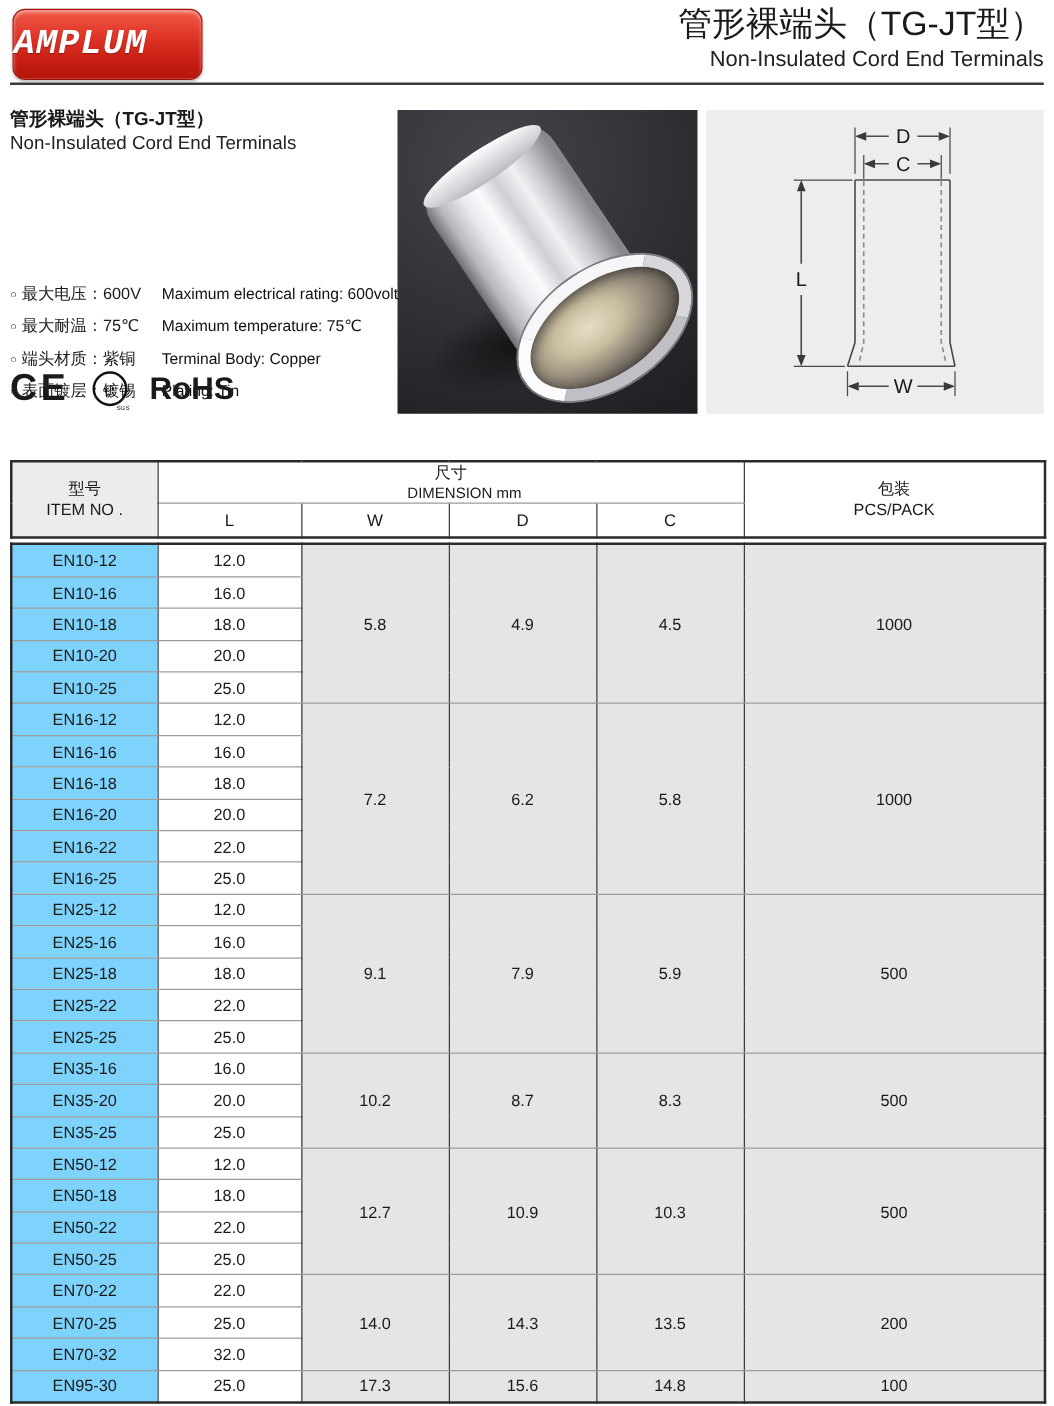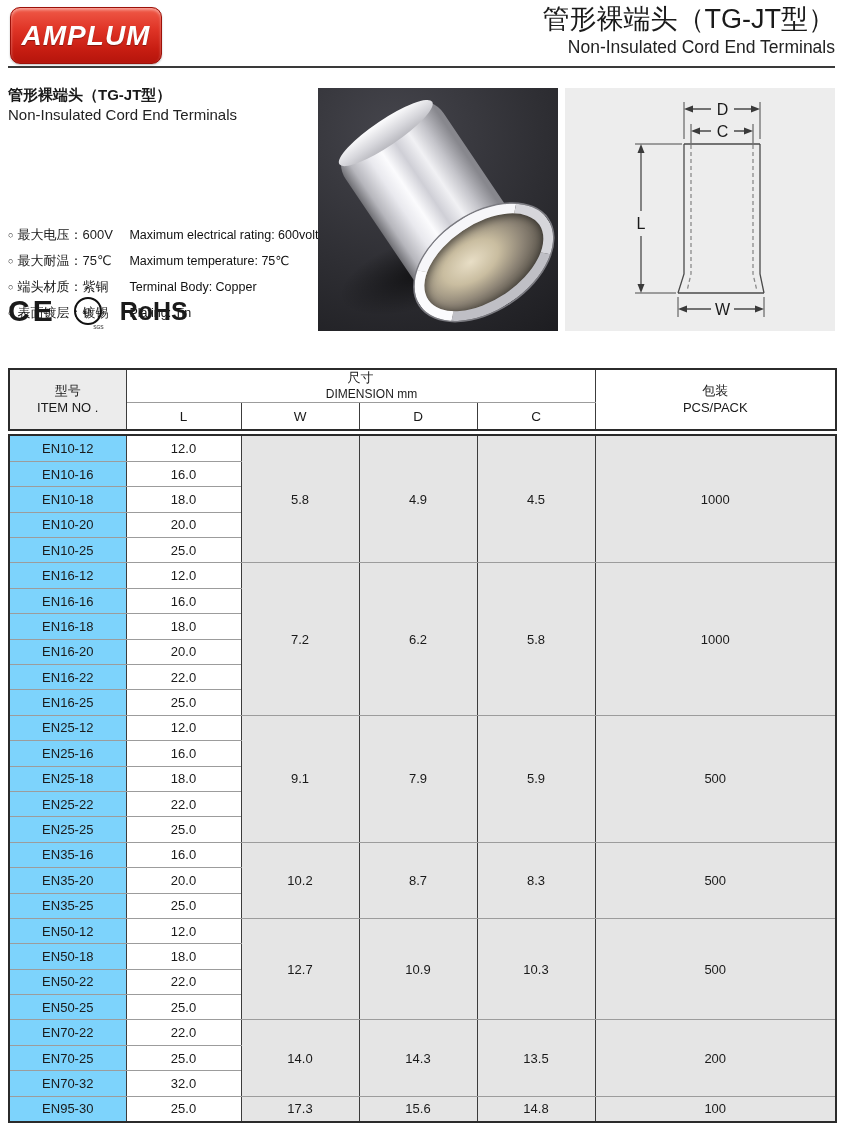--- a/index.html
+++ b/index.html
@@ -3,21 +3,21 @@
 <meta charset="utf-8">
 <style>
   html,body{margin:0;padding:0;background:#ffffff;}
   .page{position:relative;width:843px;height:1125px;background:#fff;
         font-family:"Liberation Sans","DejaVu Sans",sans-serif;color:#1a1a1a;overflow:hidden;}
 
   
   .logo{position:absolute;left:10px;top:7px;width:150px;height:55px;border-radius:10px;
         background:linear-gradient(180deg,#f05a48 0%,#e03527 38%,#c71d12 75%,#b5150c 100%);
         border:1px solid #9c1109;box-shadow:inset 0 2px 3px rgba(255,255,255,.45), 0 1px 2px rgba(0,0,0,.25);
-        display:flex;align-items:center;justify-content:center;}
+        display:flex;align-items:center;justify-content:flex-start;font-family:Liberation Mono, monospace;}
   .logo span{color:#fff;font-weight:bold;font-style:italic;font-size:28px;letter-spacing:1px;
         text-shadow:0 1px 1px rgba(0,0,0,.35);}
   .header-titles{position:absolute;right:8px;top:4px;text-align:right;}
   .header-title-zh{font-size:27px;font-weight:500;line-height:1.15;}
   .header-title-en{font-size:17.5px;color:#222;margin-top:2px;}
   .header-rule{position:absolute;left:8px;right:8px;top:66px;height:2px;background:#3a3a3a;}
 
   
   .left-info{position:absolute;left:8px;top:86px;width:305px;}
   .p-title-zh{font-size:15px;font-weight:bold;}

